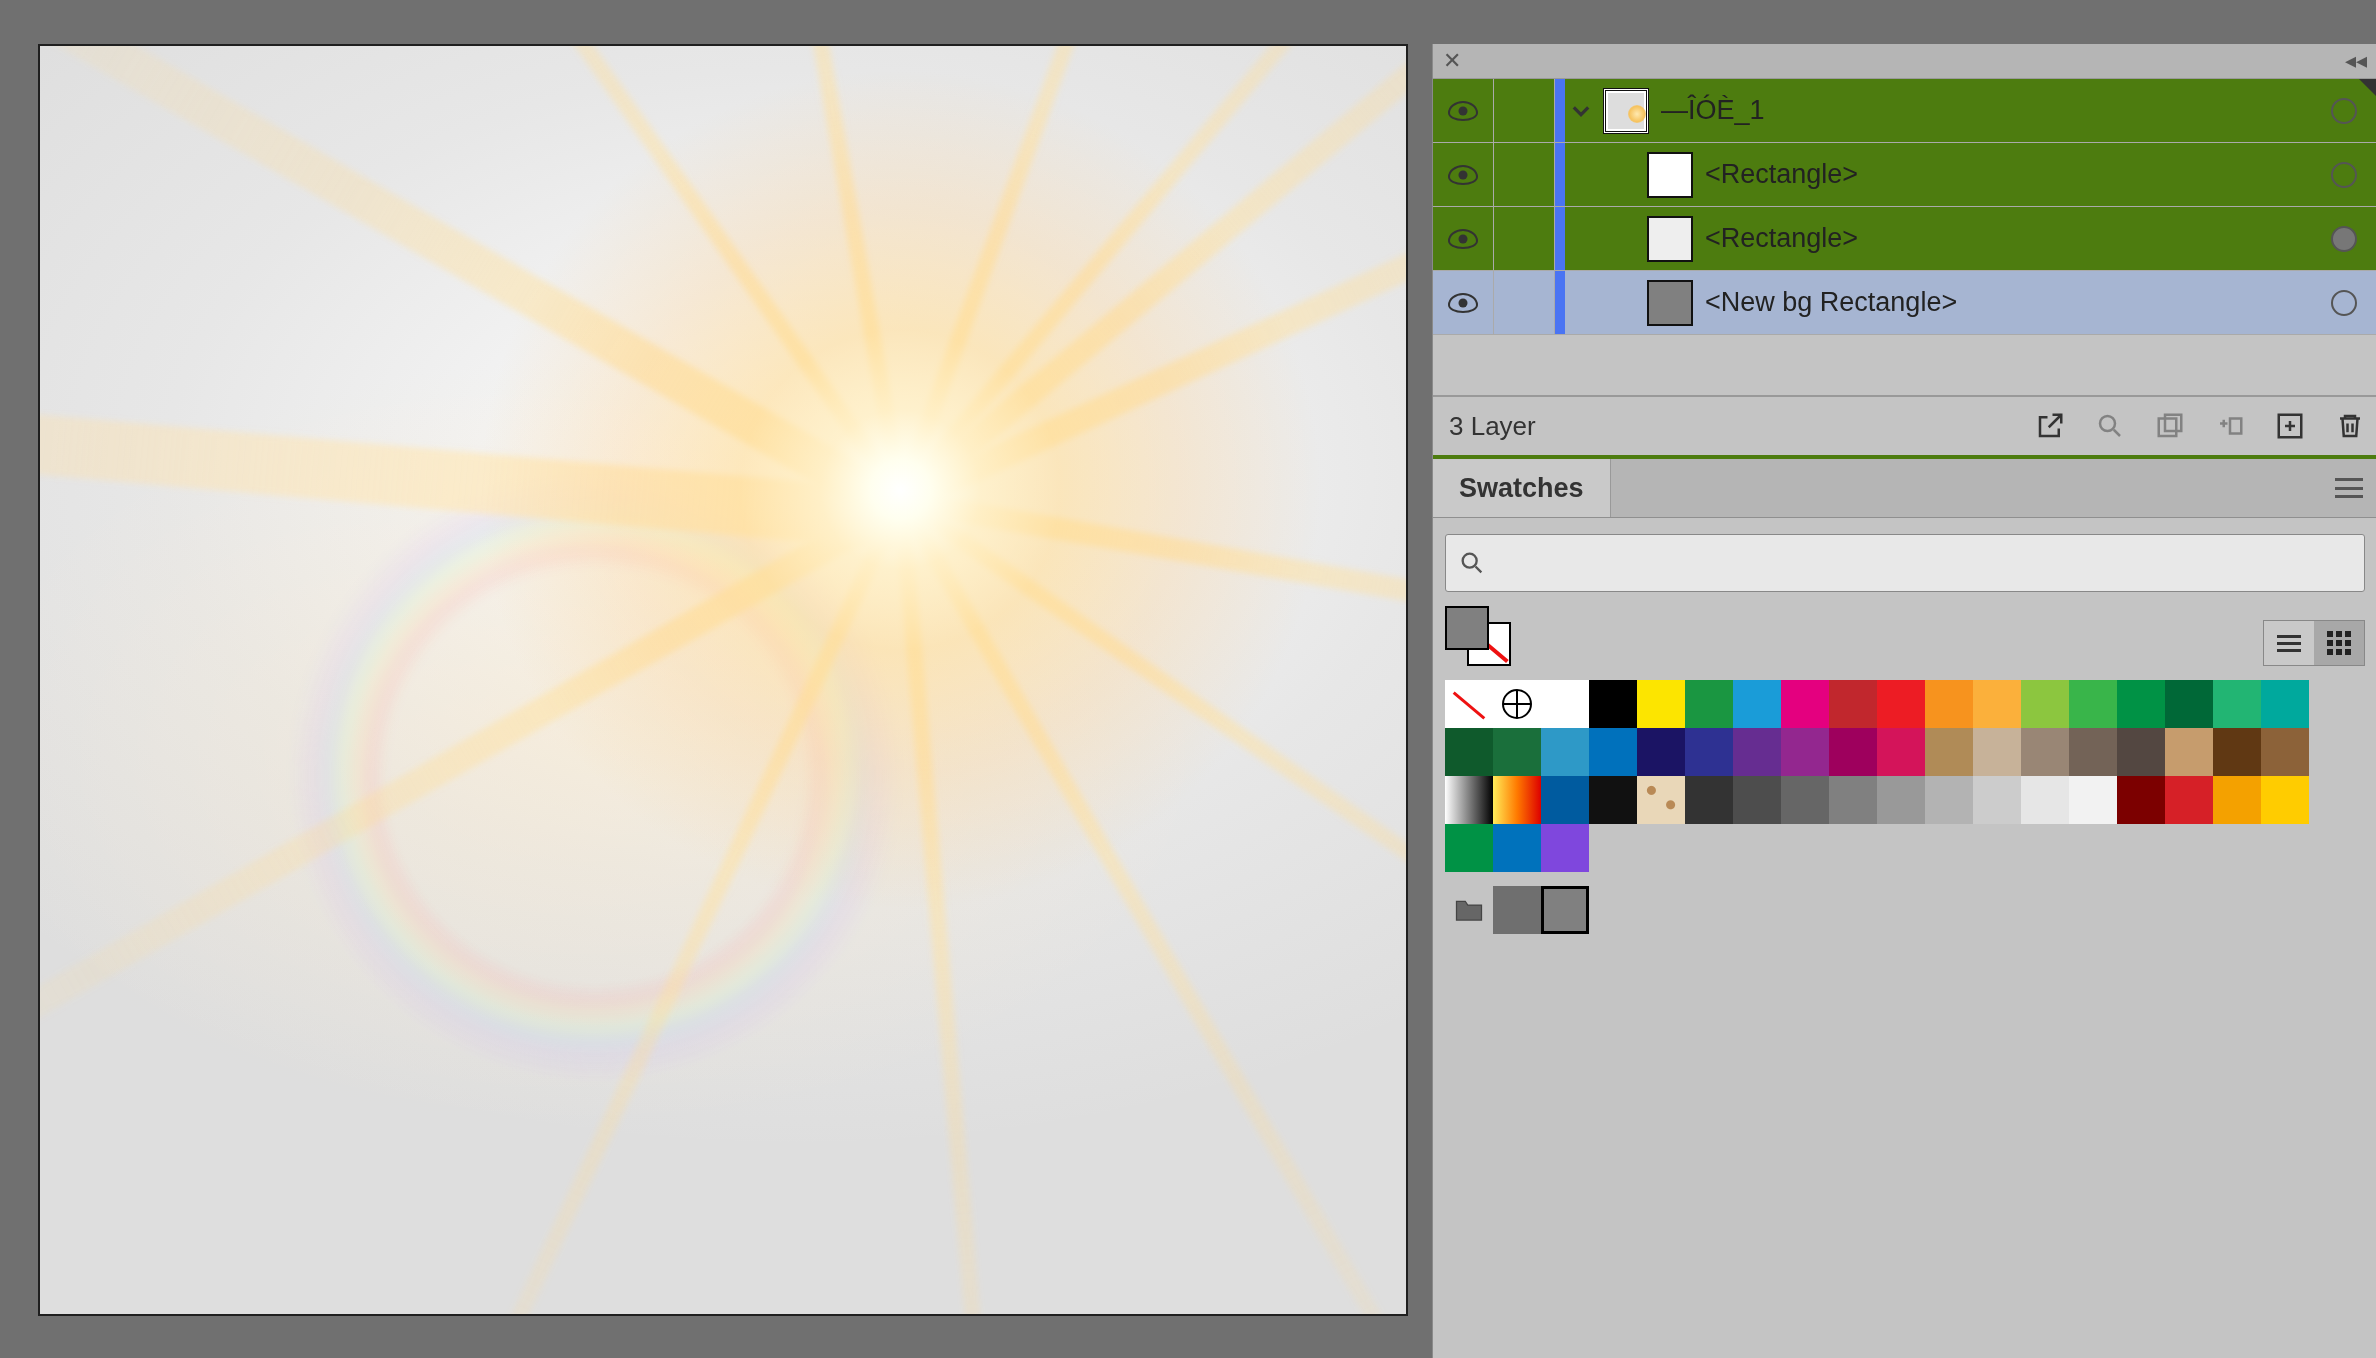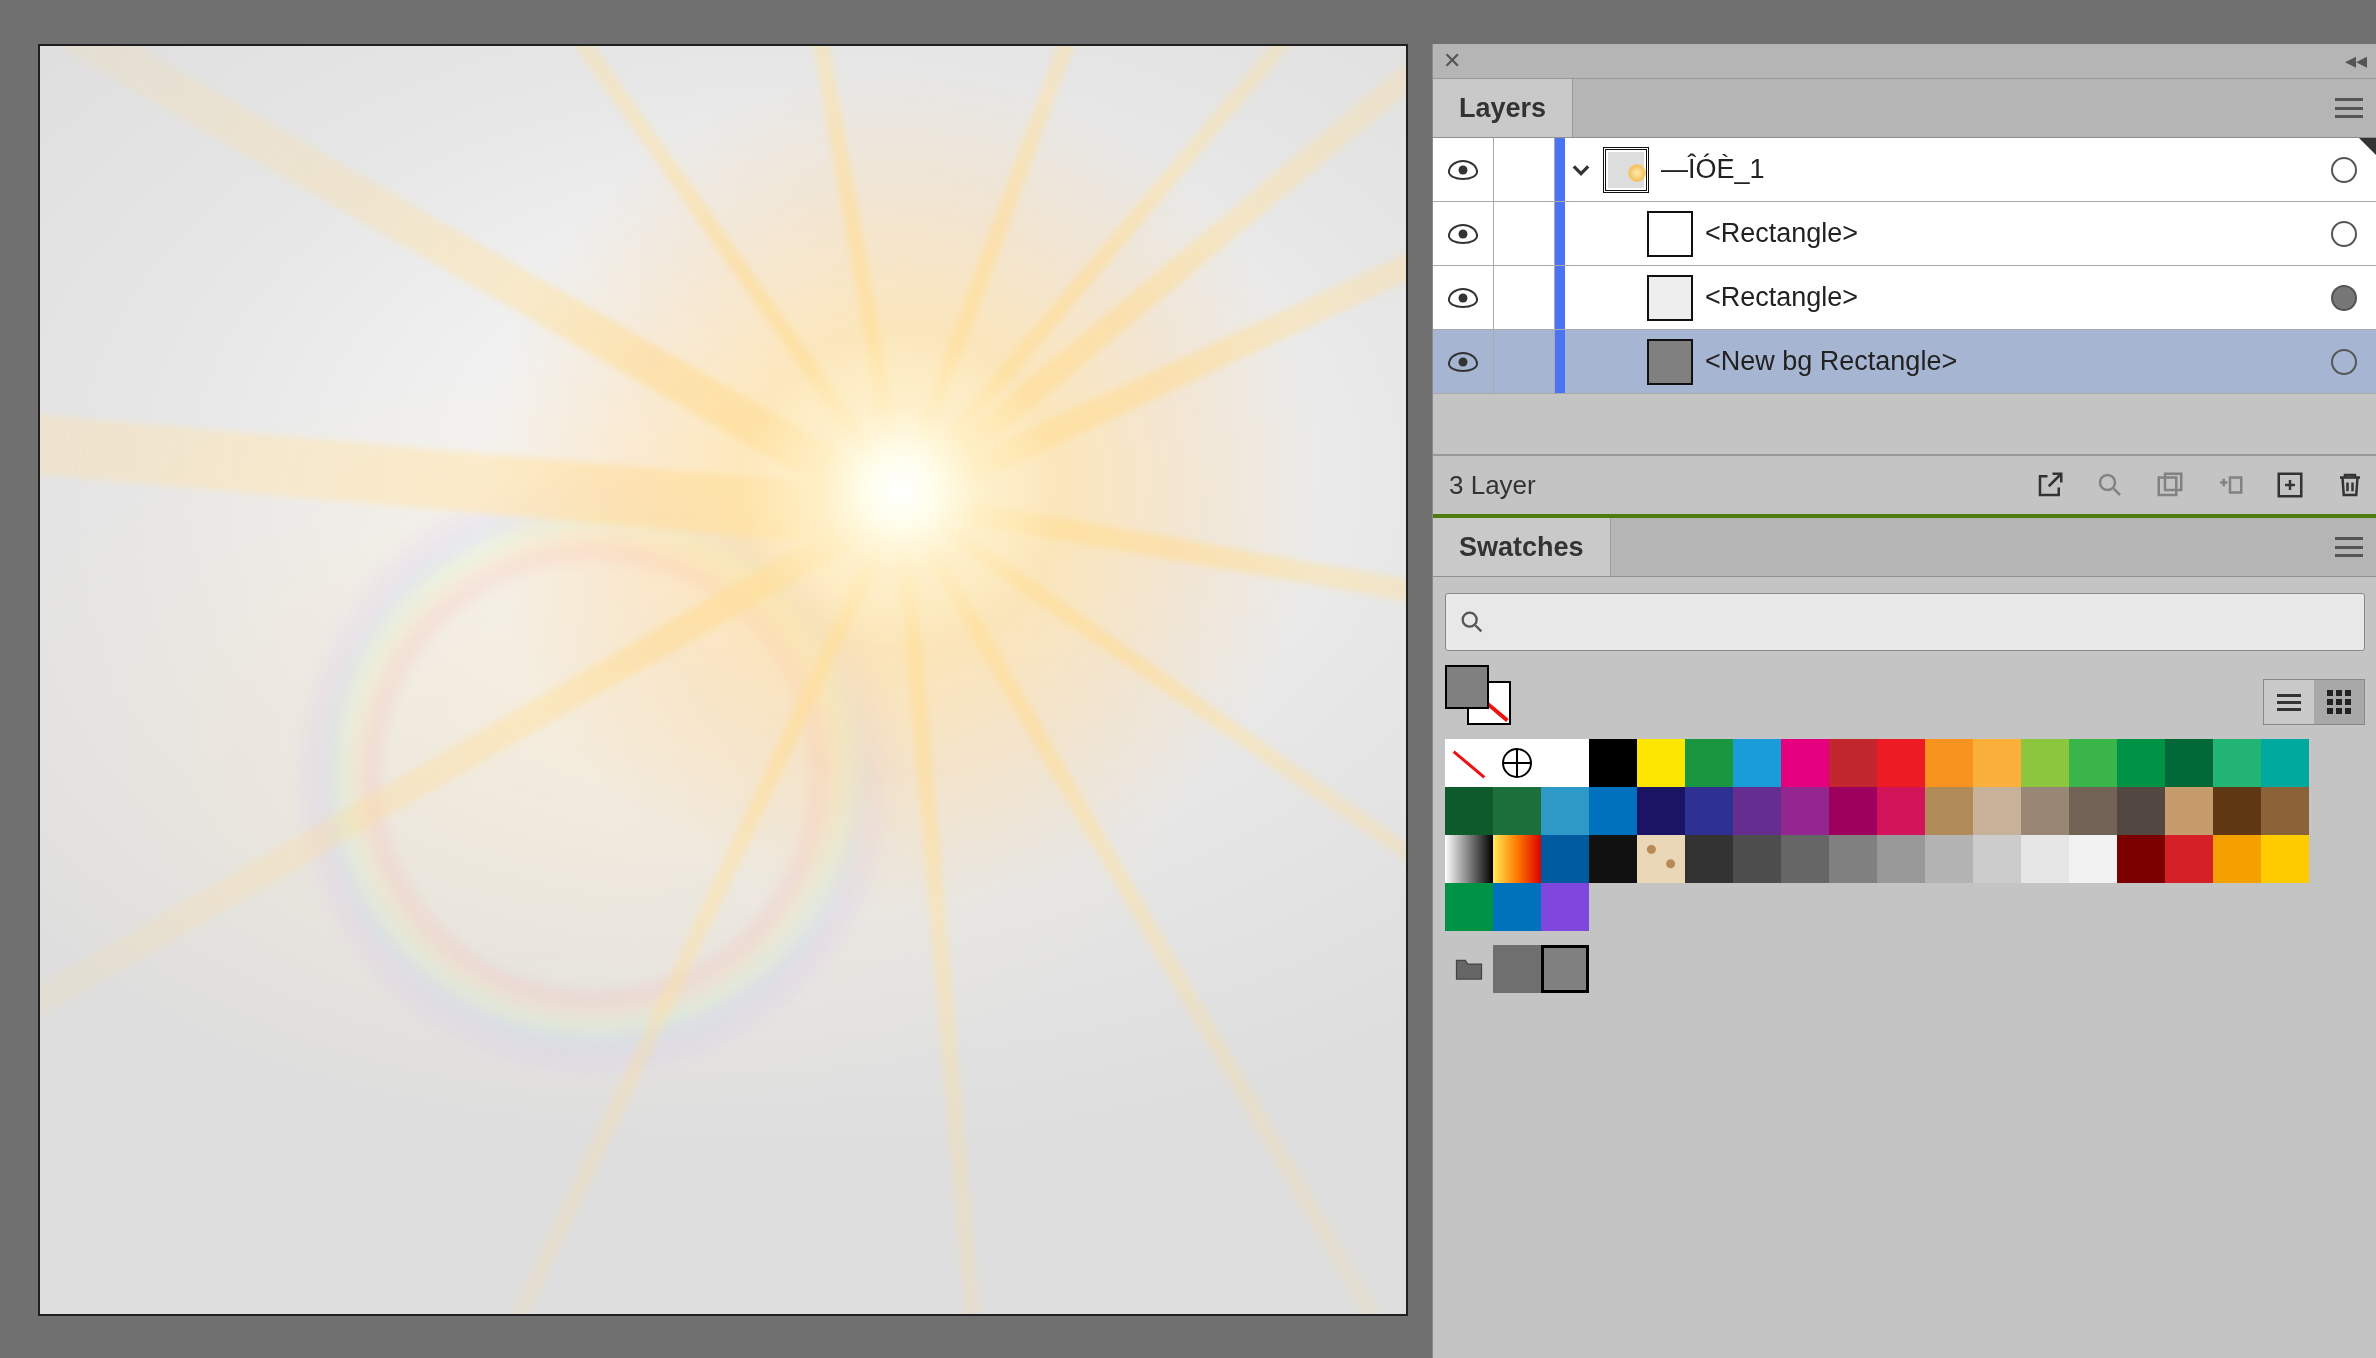--- a/index.html
+++ b/index.html
@@ -115,21 +115,21 @@
     display:flex; align-items:center;
     color:#555;
   }
   .hamburger {
     width:28px; height:20px; display:flex; flex-direction:column; justify-content:space-between;
   }
   .hamburger span { height:3px; background:#555; }
 
   
   .layers-list {
-    background:#ffffff;
+    background:#4d7c0f;
     flex: 0 0 auto;
   }
   .layer-row {
     display:flex;
     align-items:center;
     height:63px;
     border-bottom:1px solid #aaa;
     position:relative;
   }
   .layer-row.sel { background:#a6b5d2; }
@@ -316,30 +316,20 @@
   <div class="flare-core"></div>
 </div>
 
 <div class="panels">
 
   <div class="titlebar">
     <span class="x">✕</span>
     <span class="collapse">◂◂</span>
   </div>
 
-  <div class="tabrow">
-    <div class="tab">Layers</div>
-    <div class="menu">
-      <div class="hamburger">
-          <span></span>
-          <span></span>
-          <span></span>
-        </div>
-    </div>
-  </div>
 
   <div class="layers-list" id="layers-list">
       <div class="layer-row">
         <div class="vis-cell">
           <div class="eye"></div>
         </div>
         <div class="lock-cell"></div>
         <div class="color-strip"></div>
         <span class="indent" style="width: 0px;"></span>
         <div class="disclosure">

